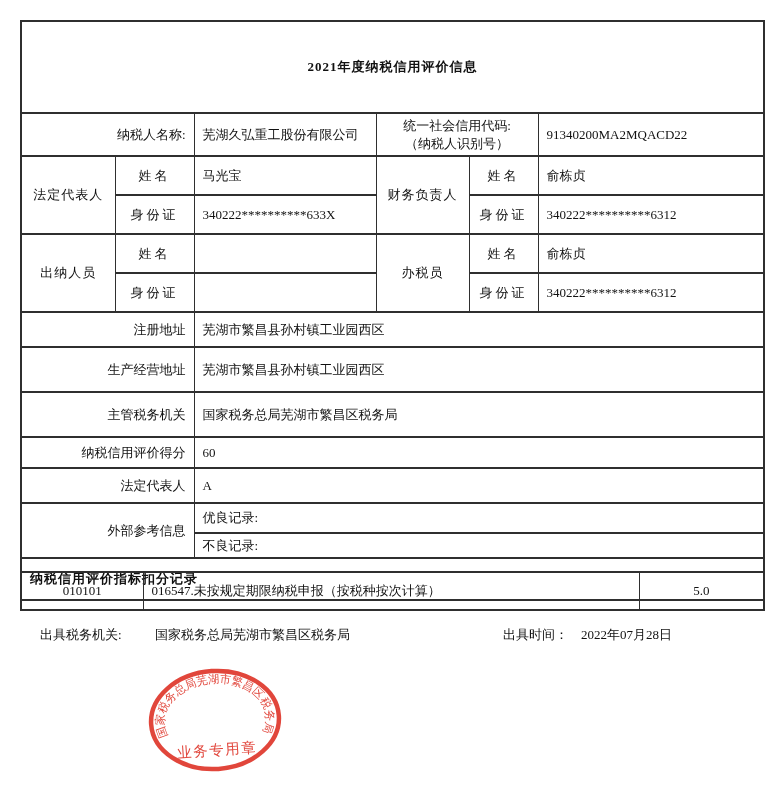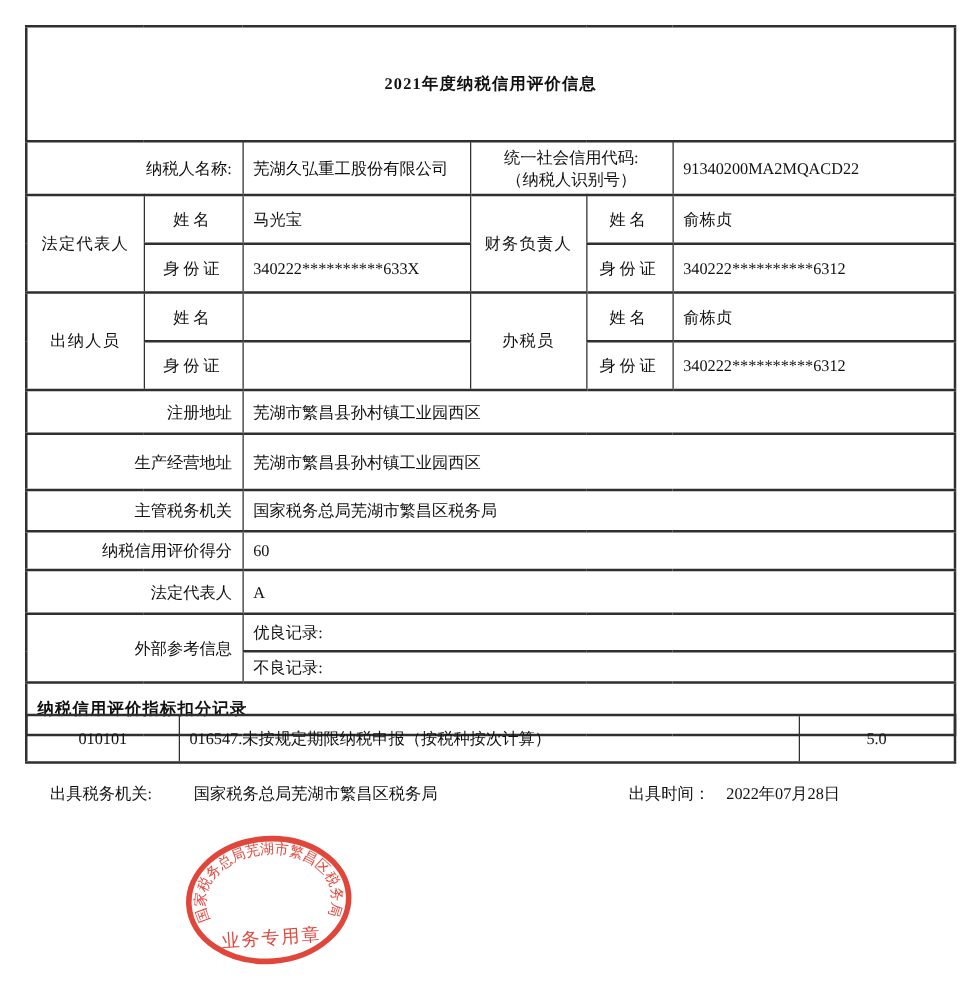--- a/index.html
+++ b/index.html
@@ -40,21 +40,21 @@
   .sm  { text-align: center; letter-spacing: 3px; }
   .role{ text-align: center; letter-spacing: 1px; }
   .val { text-align: left; }
   .two-line { text-align: center; line-height: 1.35; }
   .section-cell { font-weight: bold; letter-spacing: 1px; margin-left: 28px; }
   .center { text-align: center; }
   
   .rt  { height: 92px; }
   .r1  { height: 43px; }
   .rp  { height: 39px; }
-  .rf1 { height: 35px; } .rf2 { height: 45px; } .rf3 { height: 33px; }
+  .rf1 { height: 35px; } .rf2 { height: 45px; } .rf3 { height: 45px; }
   .rf4 { height: 31px; } .rf5 { height: 35px; }
   .rg  { height: 30px; } .rb  { height: 25px; }
   .rs  { height: 42px; }
   .rh  { height: 37px; } .rd  { height: 38px; }
 
   .footer { position: absolute; left: 0; top: 626px; width: 783px; height: 20px; font-size: 13px; }
   .footer span { position: absolute; white-space: nowrap; }
   .f-auth-lbl { left: 40px; }
   .f-auth     { left: 155px; }
   .f-time-lbl { left: 503px; }

